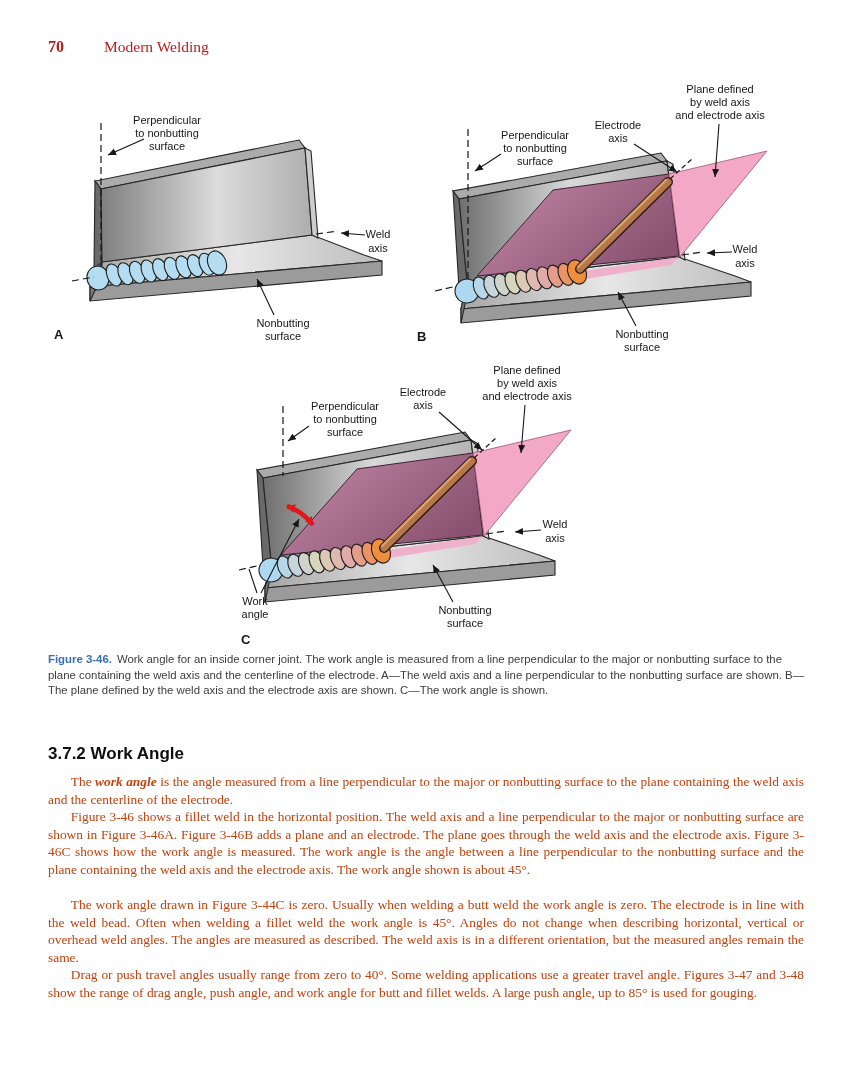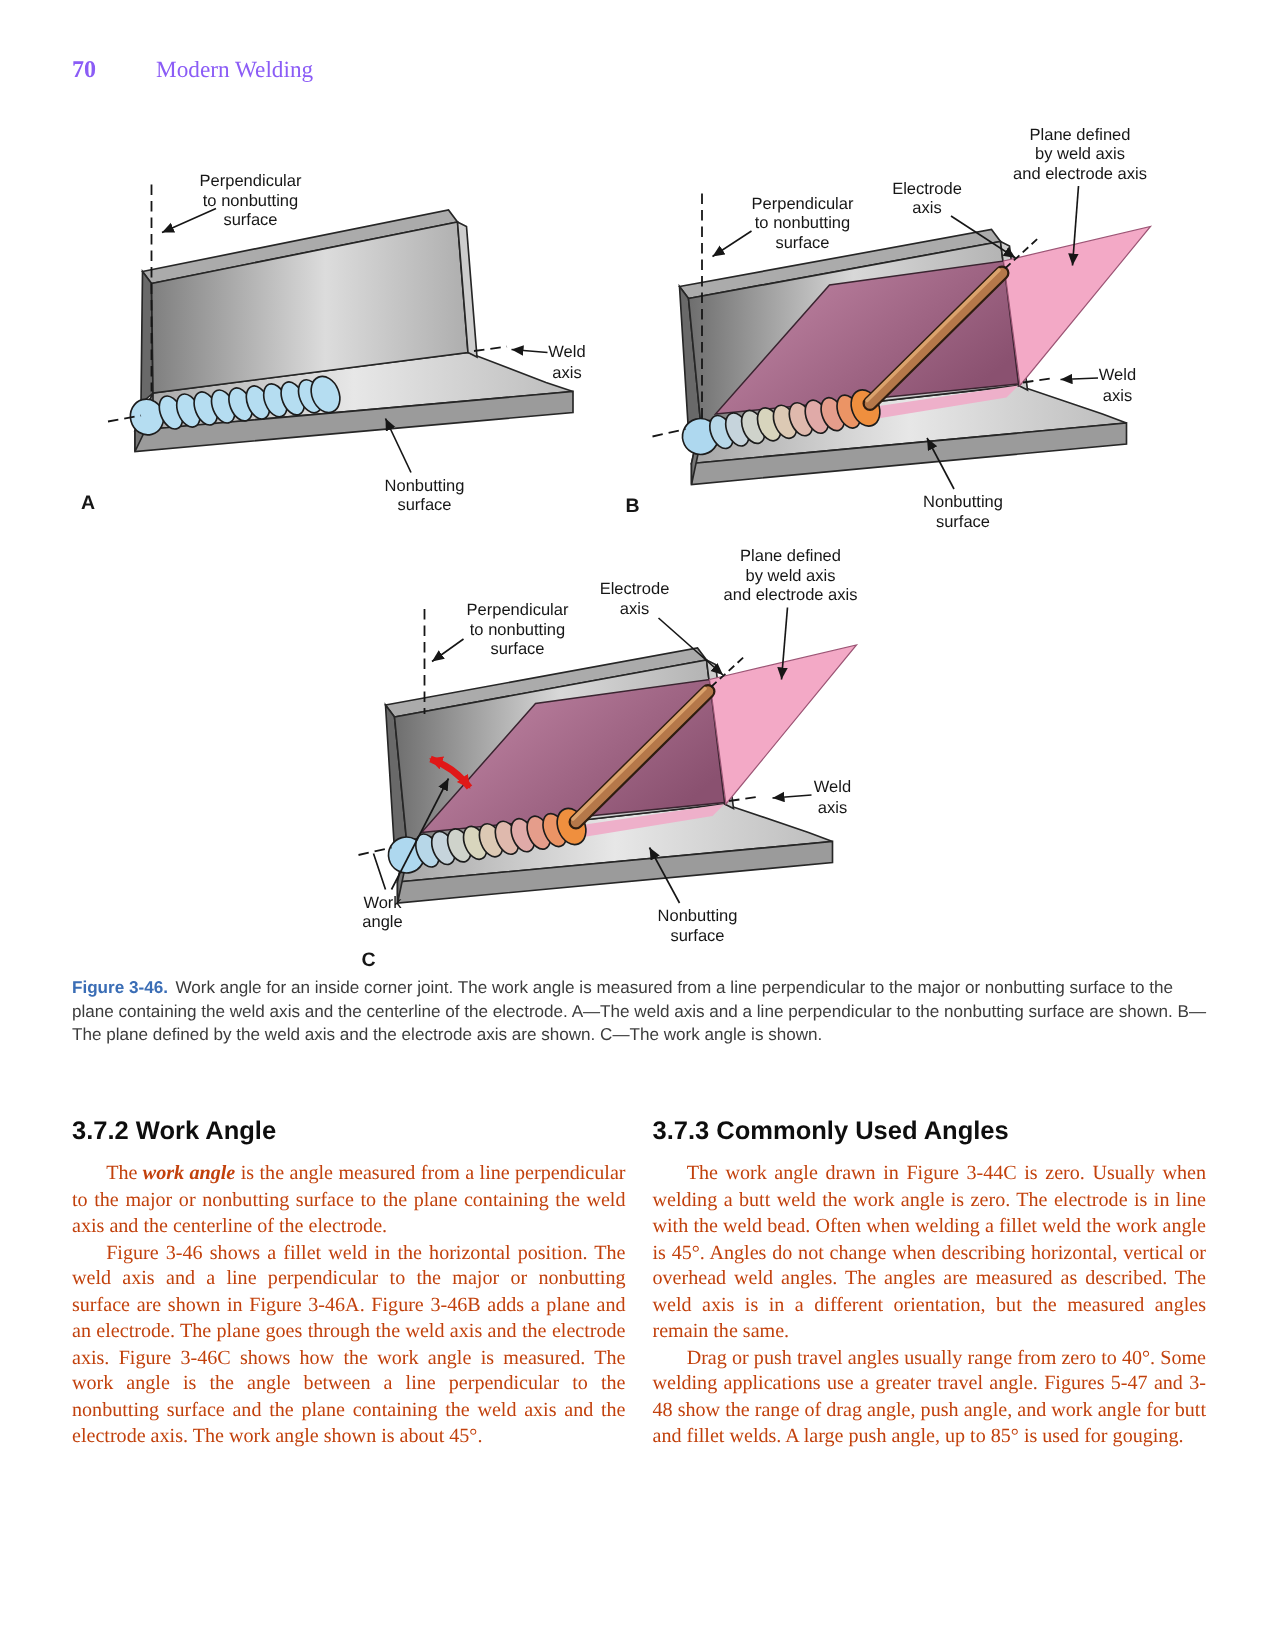--- a/index.html
+++ b/index.html
@@ -1,29 +1,29 @@
 <!DOCTYPE html>
 <html><head>
 <meta charset="utf-8">
 <title>70 — Modern Welding</title>
 <style>
   html,body { margin:0; padding:0; background:#9a9a9a; }
   .page { position:relative; width:849px; height:1087px; margin:0 auto; background:#ffffff;
           font-family:"Liberation Sans", sans-serif; overflow:hidden; }
   .header { position:absolute; top:38px; left:48px; font-family:"Liberation Serif", serif;
-            font-size:15.5px; color:#8b5cf6; }
+            font-size:15.5px; color:#b91c1c; }
   .pgnum { font-weight:bold; font-size:16px; margin-right:40px; }
   .diag { position:absolute; }
   #diagA { left:40px;  top:95px;  }
   #diagB { left:405px; top:75px;  }
   #diagC { left:195px; top:358px; }
   .caption { position:absolute; left:48px; top:652px; width:764px; margin:0;
              font-size:11.4px; line-height:15.6px; color:#3c3c3c; }
   .cap-label { font-weight:bold; margin-right:5px;margin-top:18px; }
-  .columns { position:absolute; left:48px; top:744px; width:756px; display:flex; gap:18px; }
+  .columns { position:absolute; left:48px; top:744px; width:756px; display:flex; gap:18px;flex-direction:column; }
   .col { flex:1; min-width:0; }
   .col h2 { font-size:17px; margin:0 0 9px 0; color:#0e0e0e; }
   .body-p { font-family:"Liberation Serif", serif; font-size:13.4px; line-height:17.5px;
             text-align:justify; text-indent:1.7em; margin:0; color:#c2410c; }
   .b  { font-weight:normal; font-style:normal; }
   .bi { font-weight:bold; font-style:italic; }
   svg text { font-family:"Liberation Sans", sans-serif; font-size:11px; fill:#161616; }
   svg text.dletter { font-size:13px; font-weight:bold; }
   .ptr { stroke:#161616; stroke-width:1.1; fill:none; }
   .dash  { stroke:#161616; stroke-width:1.2; fill:none; stroke-dasharray:7 4; }
@@ -291,19 +291,18 @@
     <strong class="cap-label" style="color:#3a6db5">Figure 3-46.</strong><span>Work angle for an inside corner joint. The work angle is measured from a line perpendicular to the major or nonbutting surface to the plane containing the weld axis and the centerline of the electrode. A—The weld axis and a line perpendicular to the nonbutting surface are shown. B—The plane defined by the weld axis and the electrode axis are shown. C—The work angle is shown.</span>
   </p>
 
   <div class="columns">
     <div class="col">
       <h2>3.7.2 Work Angle</h2>
       <p class="body-p"><span>The </span><span class="bi">work angle</span><span> is the angle measured from a line perpendicular to the major or nonbutting surface to the plane containing the weld axis and the centerline of the electrode.</span></p>
       <p class="body-p"><span class="b">Figure 3-46</span><span> shows a fillet weld in the horizontal position. The weld axis and a line perpendicular to the major or nonbutting surface are shown in </span><span class="b">Figure 3-46A</span><span>. </span><span class="b">Figure 3-46B</span><span> adds a plane and an electrode. The plane goes through the weld axis and the electrode axis. </span><span class="b">Figure 3-46C</span><span> shows how the work angle is measured. The work angle is the angle between a line perpendicular to the nonbutting surface and the plane containing the weld axis and the electrode axis. The work angle shown is about 45°.</span></p>
     </div>
     <div class="col">
-      <h2>3.7.3 Commonly Used Angles</h2>
       <p class="body-p"><span>The work angle drawn in </span><span class="b">Figure 3-44C</span><span> is zero. Usually when welding a butt weld the work angle is zero. The electrode is in line with the weld bead. Often when welding a fillet weld the work angle is 45°. Angles do not change when describing horizontal, vertical or overhead weld angles. The angles are measured as described. The weld axis is in a different orientation, but the measured angles remain the same.</span></p>
-      <p class="body-p"><span>Drag or push travel angles usually range from zero to 40°. Some welding applications use a greater travel angle. </span><span class="b">Figures 5-47</span><span> and </span><span class="b">3-48</span><span> show the range of drag angle, push angle, and work angle for butt and fillet welds. A large push angle, up to 85° is used for gouging.</span></p>
+      <p class="body-p"><span>Drag or push travel angles usually range from zero to 40°. Some welding applications use a greater travel angle. </span><span class="b">Figures 3-47</span><span> and </span><span class="b">3-48</span><span> show the range of drag angle, push angle, and work angle for butt and fillet welds. A large push angle, up to 85° is used for gouging.</span></p>
     </div>
   </div>
 
 </div>
 
 </body></html>

